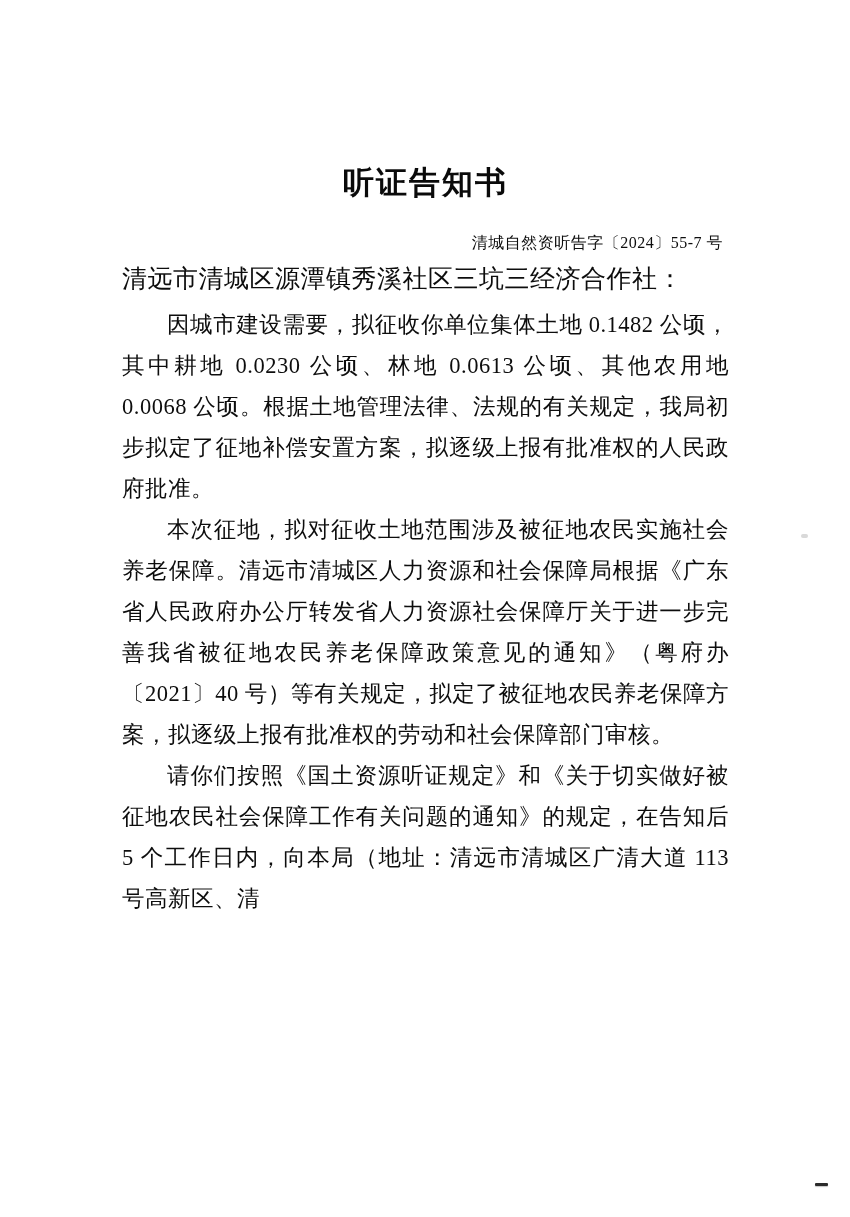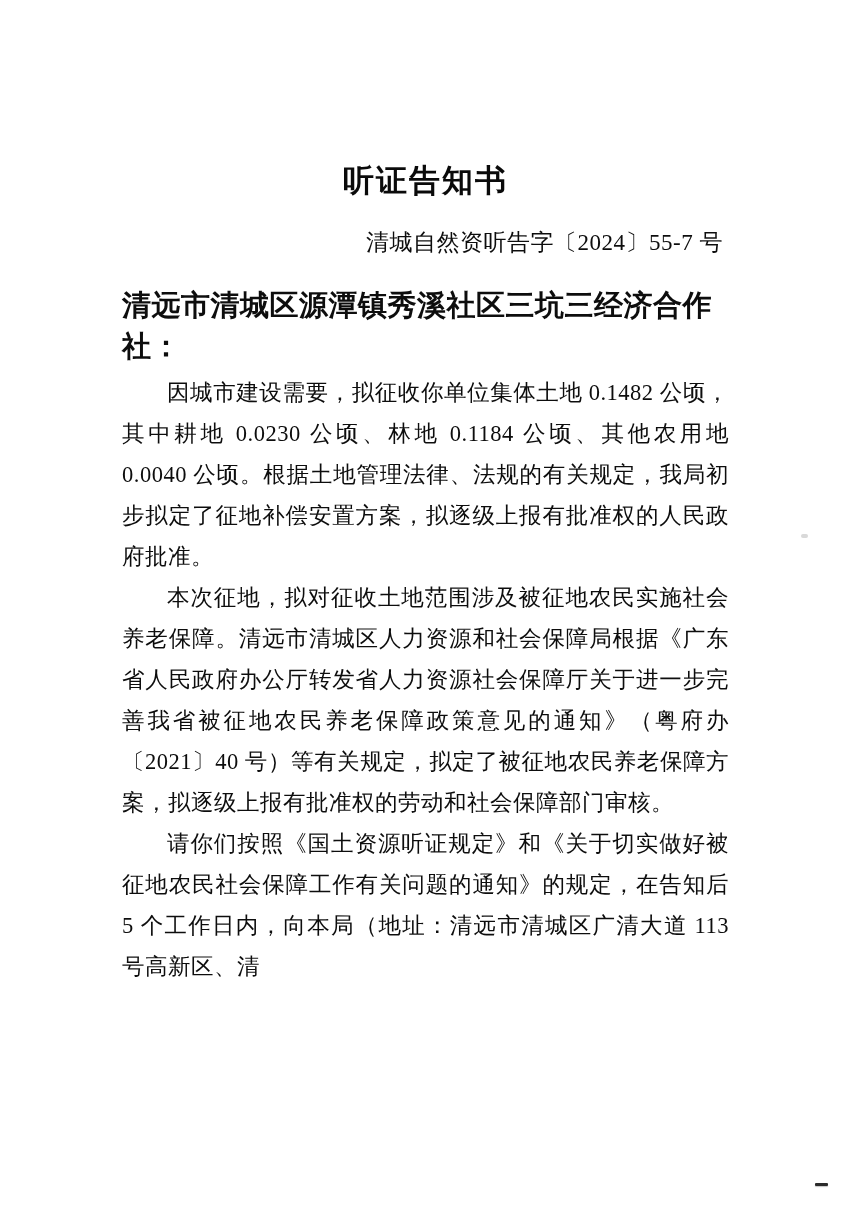--- a/index.html
+++ b/index.html
@@ -17,45 +17,43 @@
     font-family: "Liberation Serif", serif;
   }
   .content {
     position: absolute;
     left: 122px;
     top: 163px;
     width: 607px;
   }
   .title {
     margin: 0;
-    font-family: Liberation Mono, monospace;
+    font-family: Liberation Sans, sans-serif;
     font-weight: 700;
     font-size: 31px;
     line-height: 40px;
     text-align: center;
     letter-spacing: 2px;
     color: #0a0a0a;
   }
   .doc-number {
     margin-top: 25px;
     padding-right: 6px;
-    font-size: 23px;
+    font-size: 16px;
     line-height: 30px;
     text-align: right;
     letter-spacing: 0.5px;
     white-space: nowrap;
     color: #0d0d0d;
   }
   .addressee {
-    margin-top: 27px;
-    font-size: 29px;
+    font-size: 25px;
     line-height: 41px;
     letter-spacing: 0.5px;
     color: #0d0d0d;
-    font-weight: bold;
   }
   .para {
     margin: 0;
     font-size: 22.5px;
     line-height: 41px;
     letter-spacing: 0.5px;
     text-align: justify;
     text-indent: 2em;
     color: #0d0d0d;
   }
@@ -87,21 +85,21 @@
 <body>
 
 <div class="page">
   <div class="content">
     <h1 class="title">听证告知书</h1>
 
     <div class="doc-number">清城自然资听告字〔2024〕55-7 号</div>
 
     <div class="addressee">清远市清城区源潭镇秀溪社区三坑三经济合作社：</div>
 
-    <p class="para first">因城市建设需要，拟征收你单位集体土地 0.1482 公顷，其中耕地 0.0230 公顷、林地 0.1184 公顷、其他农用地 0.0040 公顷。根据土地管理法律、法规的有关规定，我局初步拟定了征地补偿安置方案，拟逐级上报有批准权的人民政府批准。</p>
+    <p class="para first">因城市建设需要，拟征收你单位集体土地 0.1482 公顷，其中耕地 0.0230 公顷、林地 0.0613 公顷、其他农用地 0.0068 公顷。根据土地管理法律、法规的有关规定，我局初步拟定了征地补偿安置方案，拟逐级上报有批准权的人民政府批准。</p>
 
     <p class="para">本次征地，拟对征收土地范围涉及被征地农民实施社会养老保障。清远市清城区人力资源和社会保障局根据《广东省人民政府办公厅转发省人力资源社会保障厅关于进一步完善我省被征地农民养老保障政策意见的通知》（粤府办〔2021〕40 号）等有关规定，拟定了被征地农民养老保障方案，拟逐级上报有批准权的劳动和社会保障部门审核。</p>
 
 
     <p class="para">请你们按照《国土资源听证规定》和《关于切实做好被征地农民社会保障工作有关问题的通知》的规定，在告知后 5 个工作日内，向本局（地址：清远市清城区广清大道 113 号高新区、清</p>
   </div>
 
   <div class="speck-faint"></div>
   <div class="speck-dash"></div>
 </div>

